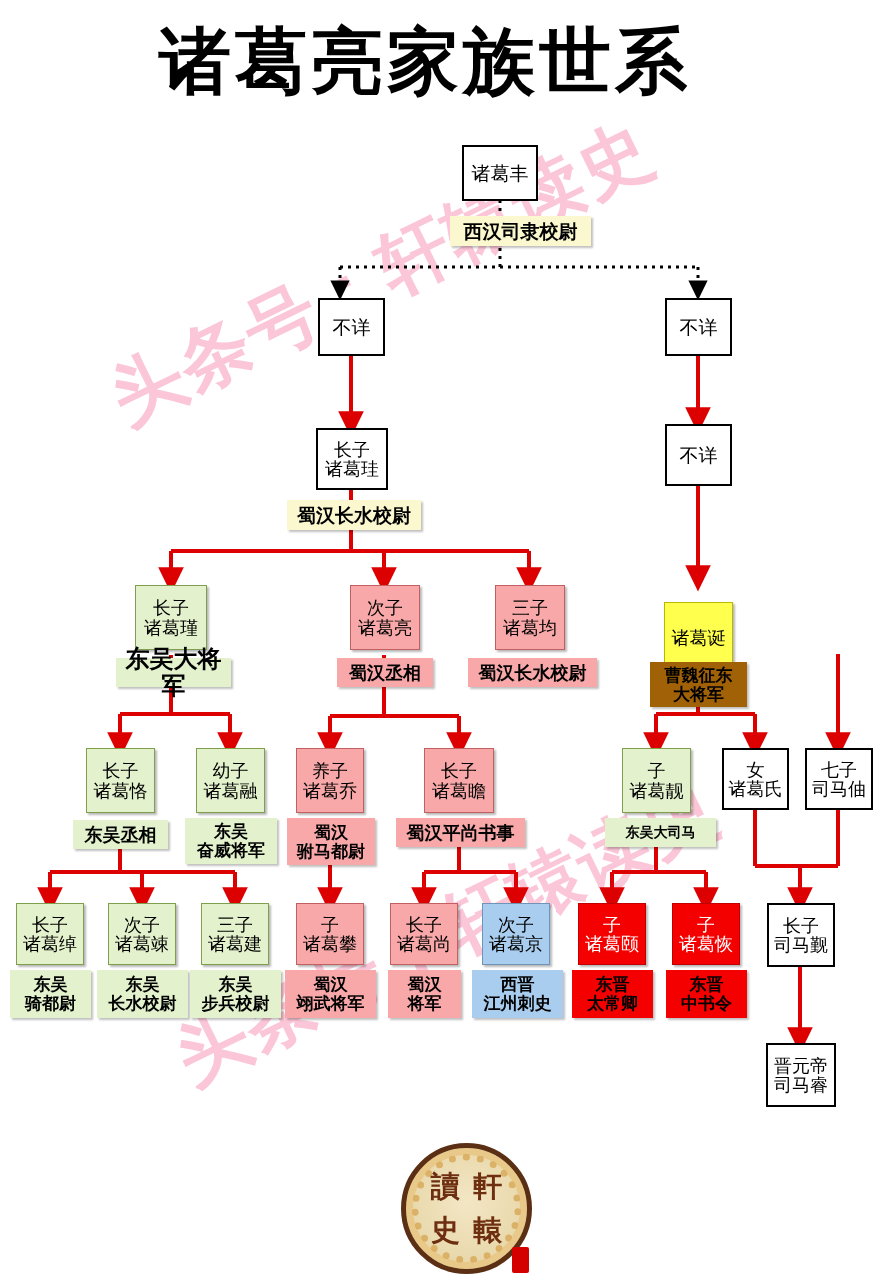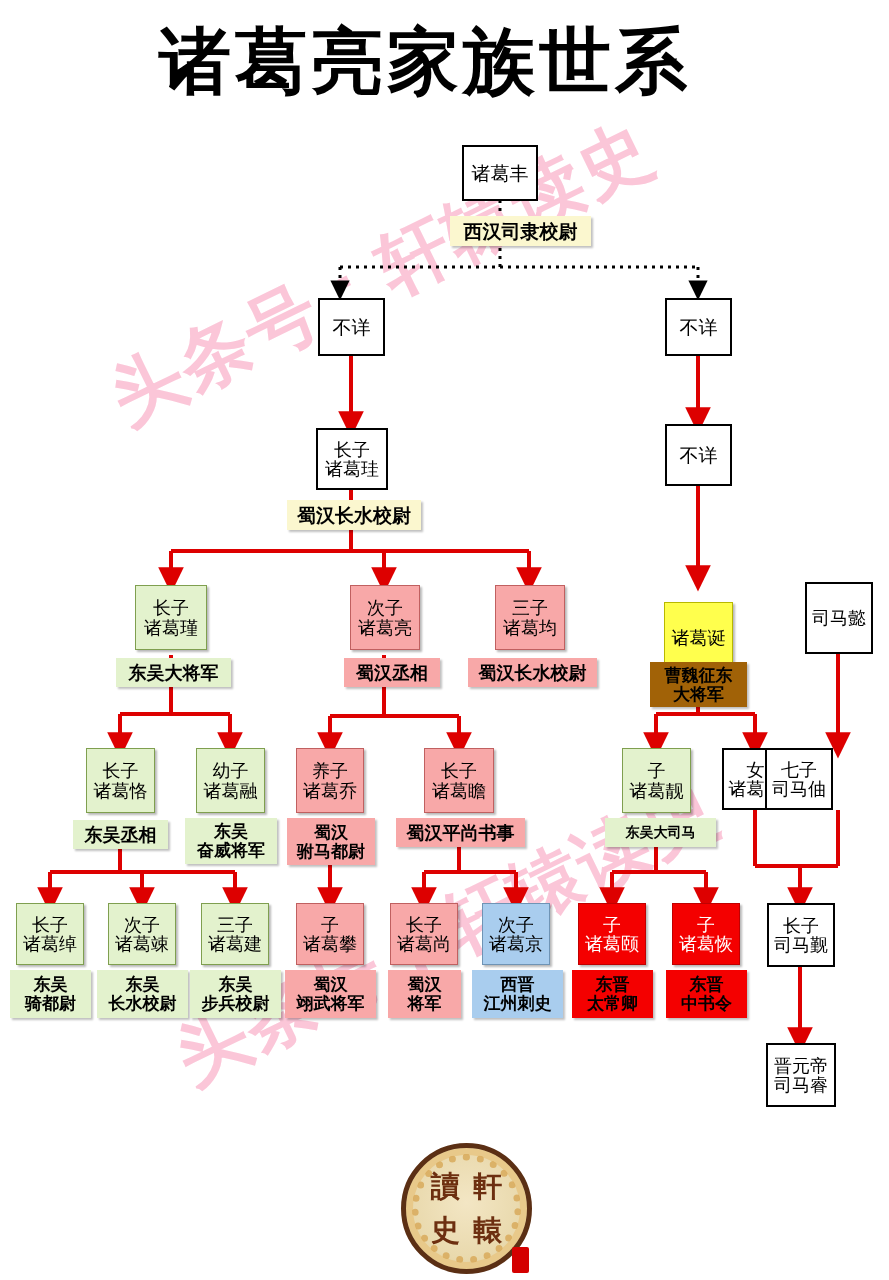--- a/index.html
+++ b/index.html
@@ -189,51 +189,48 @@
     <span class="l2">诸葛珪</span>
   </div>
   <div class="tag cream" style="left:287px;top:500px;width:134px;height:30px;font-size:19px;">
     <span>蜀汉长水校尉</span>
   </div>
 
   <div class="node box green" style="left:135px;top:585px;width:72px;height:65px;font-size:18px;">
     <span class="l1">长子</span>
     <span class="l2">诸葛瑾</span>
   </div>
-  <div class="tag green" style="left:116px;top:658px;width:115px;height:29px;font-size:18px;">
+  <div class="tag green" style="left:116px;top:658px;width:115px;height:29px;font-size:24px;">
     <span>东吴大将军</span>
   </div>
 
   <div class="node box pink" style="left:350px;top:585px;width:70px;height:65px;font-size:18px;">
     <span class="l1">次子</span>
     <span class="l2">诸葛亮</span>
   </div>
-  <div class="tag pink" style="left:344px;top:658px;width:96px;height:29px;font-size:18px;">
+  <div class="tag pink" style="left:337px;top:658px;width:96px;height:29px;font-size:18px;">
     <span>蜀汉丞相</span>
   </div>
 
   <div class="node box pink" style="left:495px;top:585px;width:70px;height:65px;font-size:18px;">
     <span class="l1">三子</span>
     <span class="l2">诸葛均</span>
   </div>
   <div class="tag pink" style="left:468px;top:658px;width:129px;height:29px;font-size:18px;">
     <span>蜀汉长水校尉</span>
   </div>
 
   <div class="node box yellow" style="left:664px;top:602px;width:69px;height:72px;font-size:18px;">
     <span class="l1">诸葛诞</span>
   </div>
   <div class="tag yellow" style="left:650px;top:662px;width:97px;height:45px;font-size:17px;flex-direction:column;">
     <span>曹魏征东</span>
     <span>大将军</span>
   </div>
 
-  <div class="node box plain" style="left:805px;top:582px;width:68px;height:72px;font-size:18px;">
-    <span class="l1">司马懿</span>
-  </div>
 
   <div class="node box green" style="left:86px;top:748px;width:69px;height:65px;font-size:18px;">
     <span class="l1">长子</span>
     <span class="l2">诸葛恪</span>
   </div>
   <div class="tag green" style="left:73px;top:820px;width:95px;height:29px;font-size:18px;">
     <span>东吴丞相</span>
   </div>
 
   <div class="node box green" style="left:196px;top:748px;width:69px;height:65px;font-size:18px;">
@@ -268,21 +265,21 @@
   </div>
   <div class="tag green" style="left:605px;top:818px;width:111px;height:29px;font-size:14px;">
     <span>东吴大司马</span>
   </div>
 
   <div class="node box plain" style="left:722px;top:748px;width:67px;height:62px;font-size:18px;">
     <span class="l1">女</span>
     <span class="l2">诸葛氏</span>
   </div>
 
-  <div class="node box plain" style="left:765px;top:748px;width:68px;height:62px;font-size:18px;">
+  <div class="node box plain" style="left:805px;top:748px;width:68px;height:62px;font-size:18px;">
     <span class="l1">七子</span>
     <span class="l2">司马伷</span>
   </div>
 
   <div class="node box green" style="left:16px;top:903px;width:68px;height:62px;font-size:18px;">
     <span class="l1">长子</span>
     <span class="l2">诸葛绰</span>
   </div>
   <div class="tag green" style="left:10px;top:970px;width:81px;height:48px;font-size:17px;flex-direction:column;">
     <span>东吴</span>

